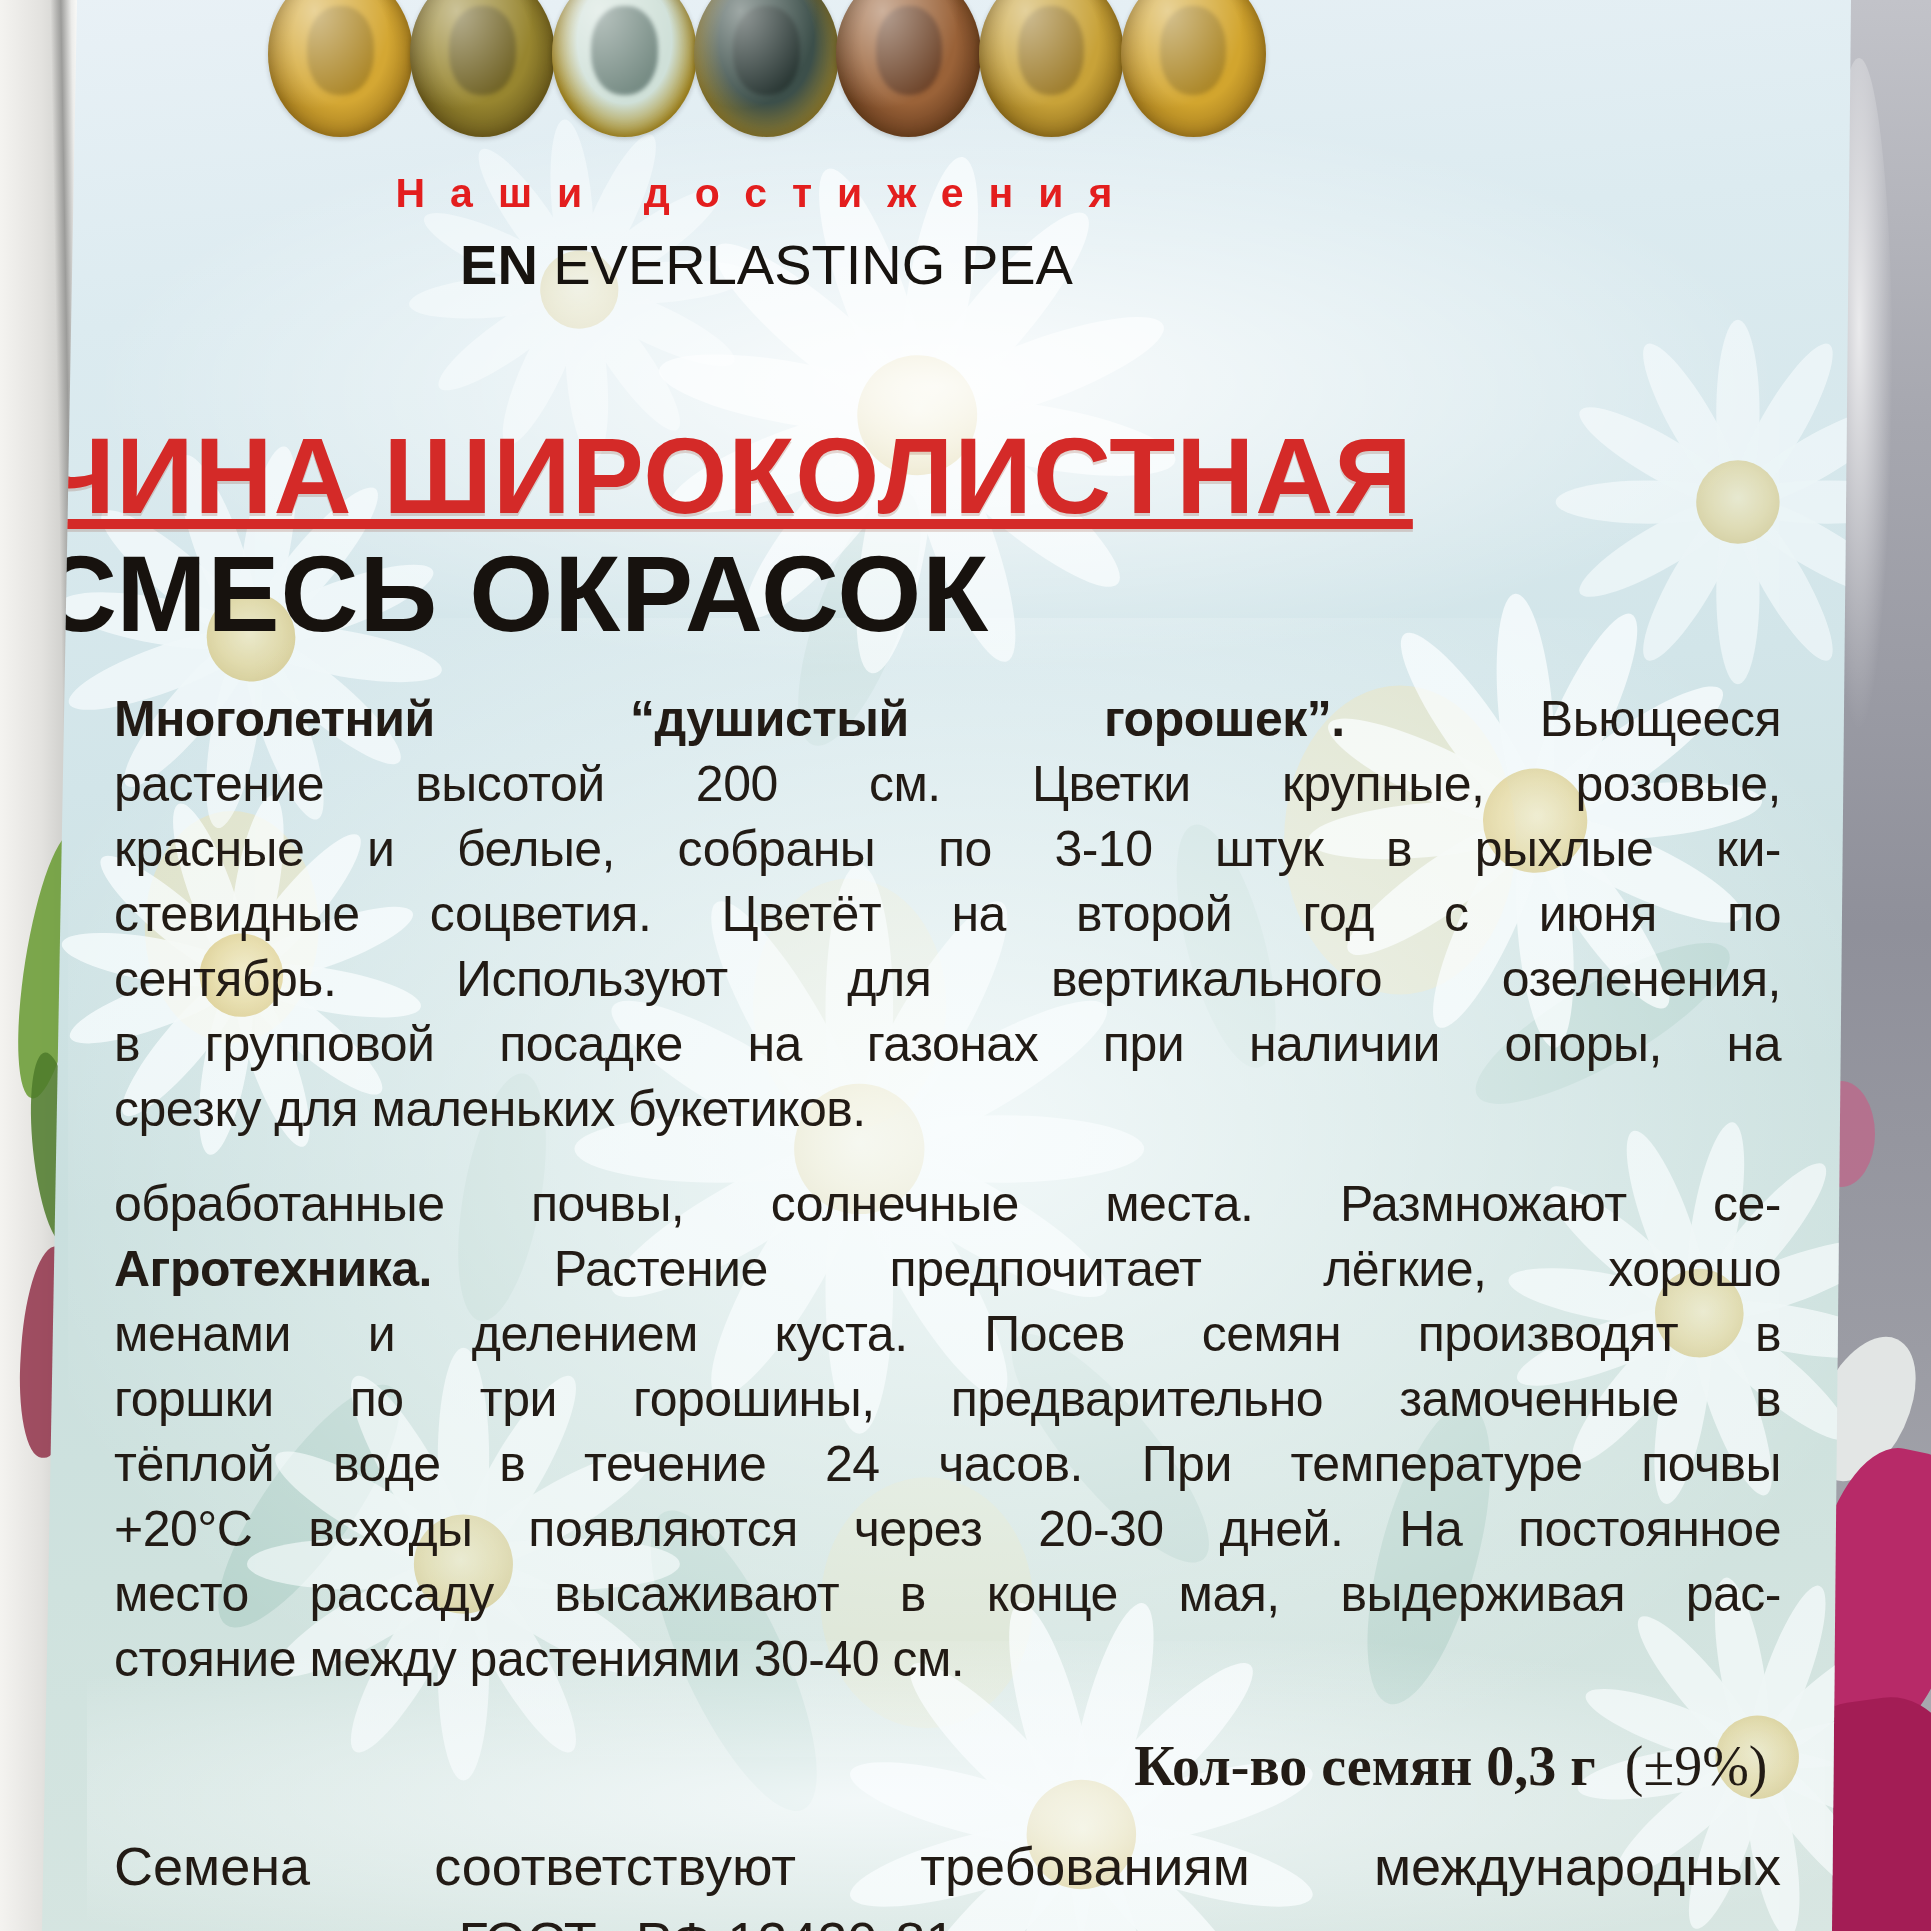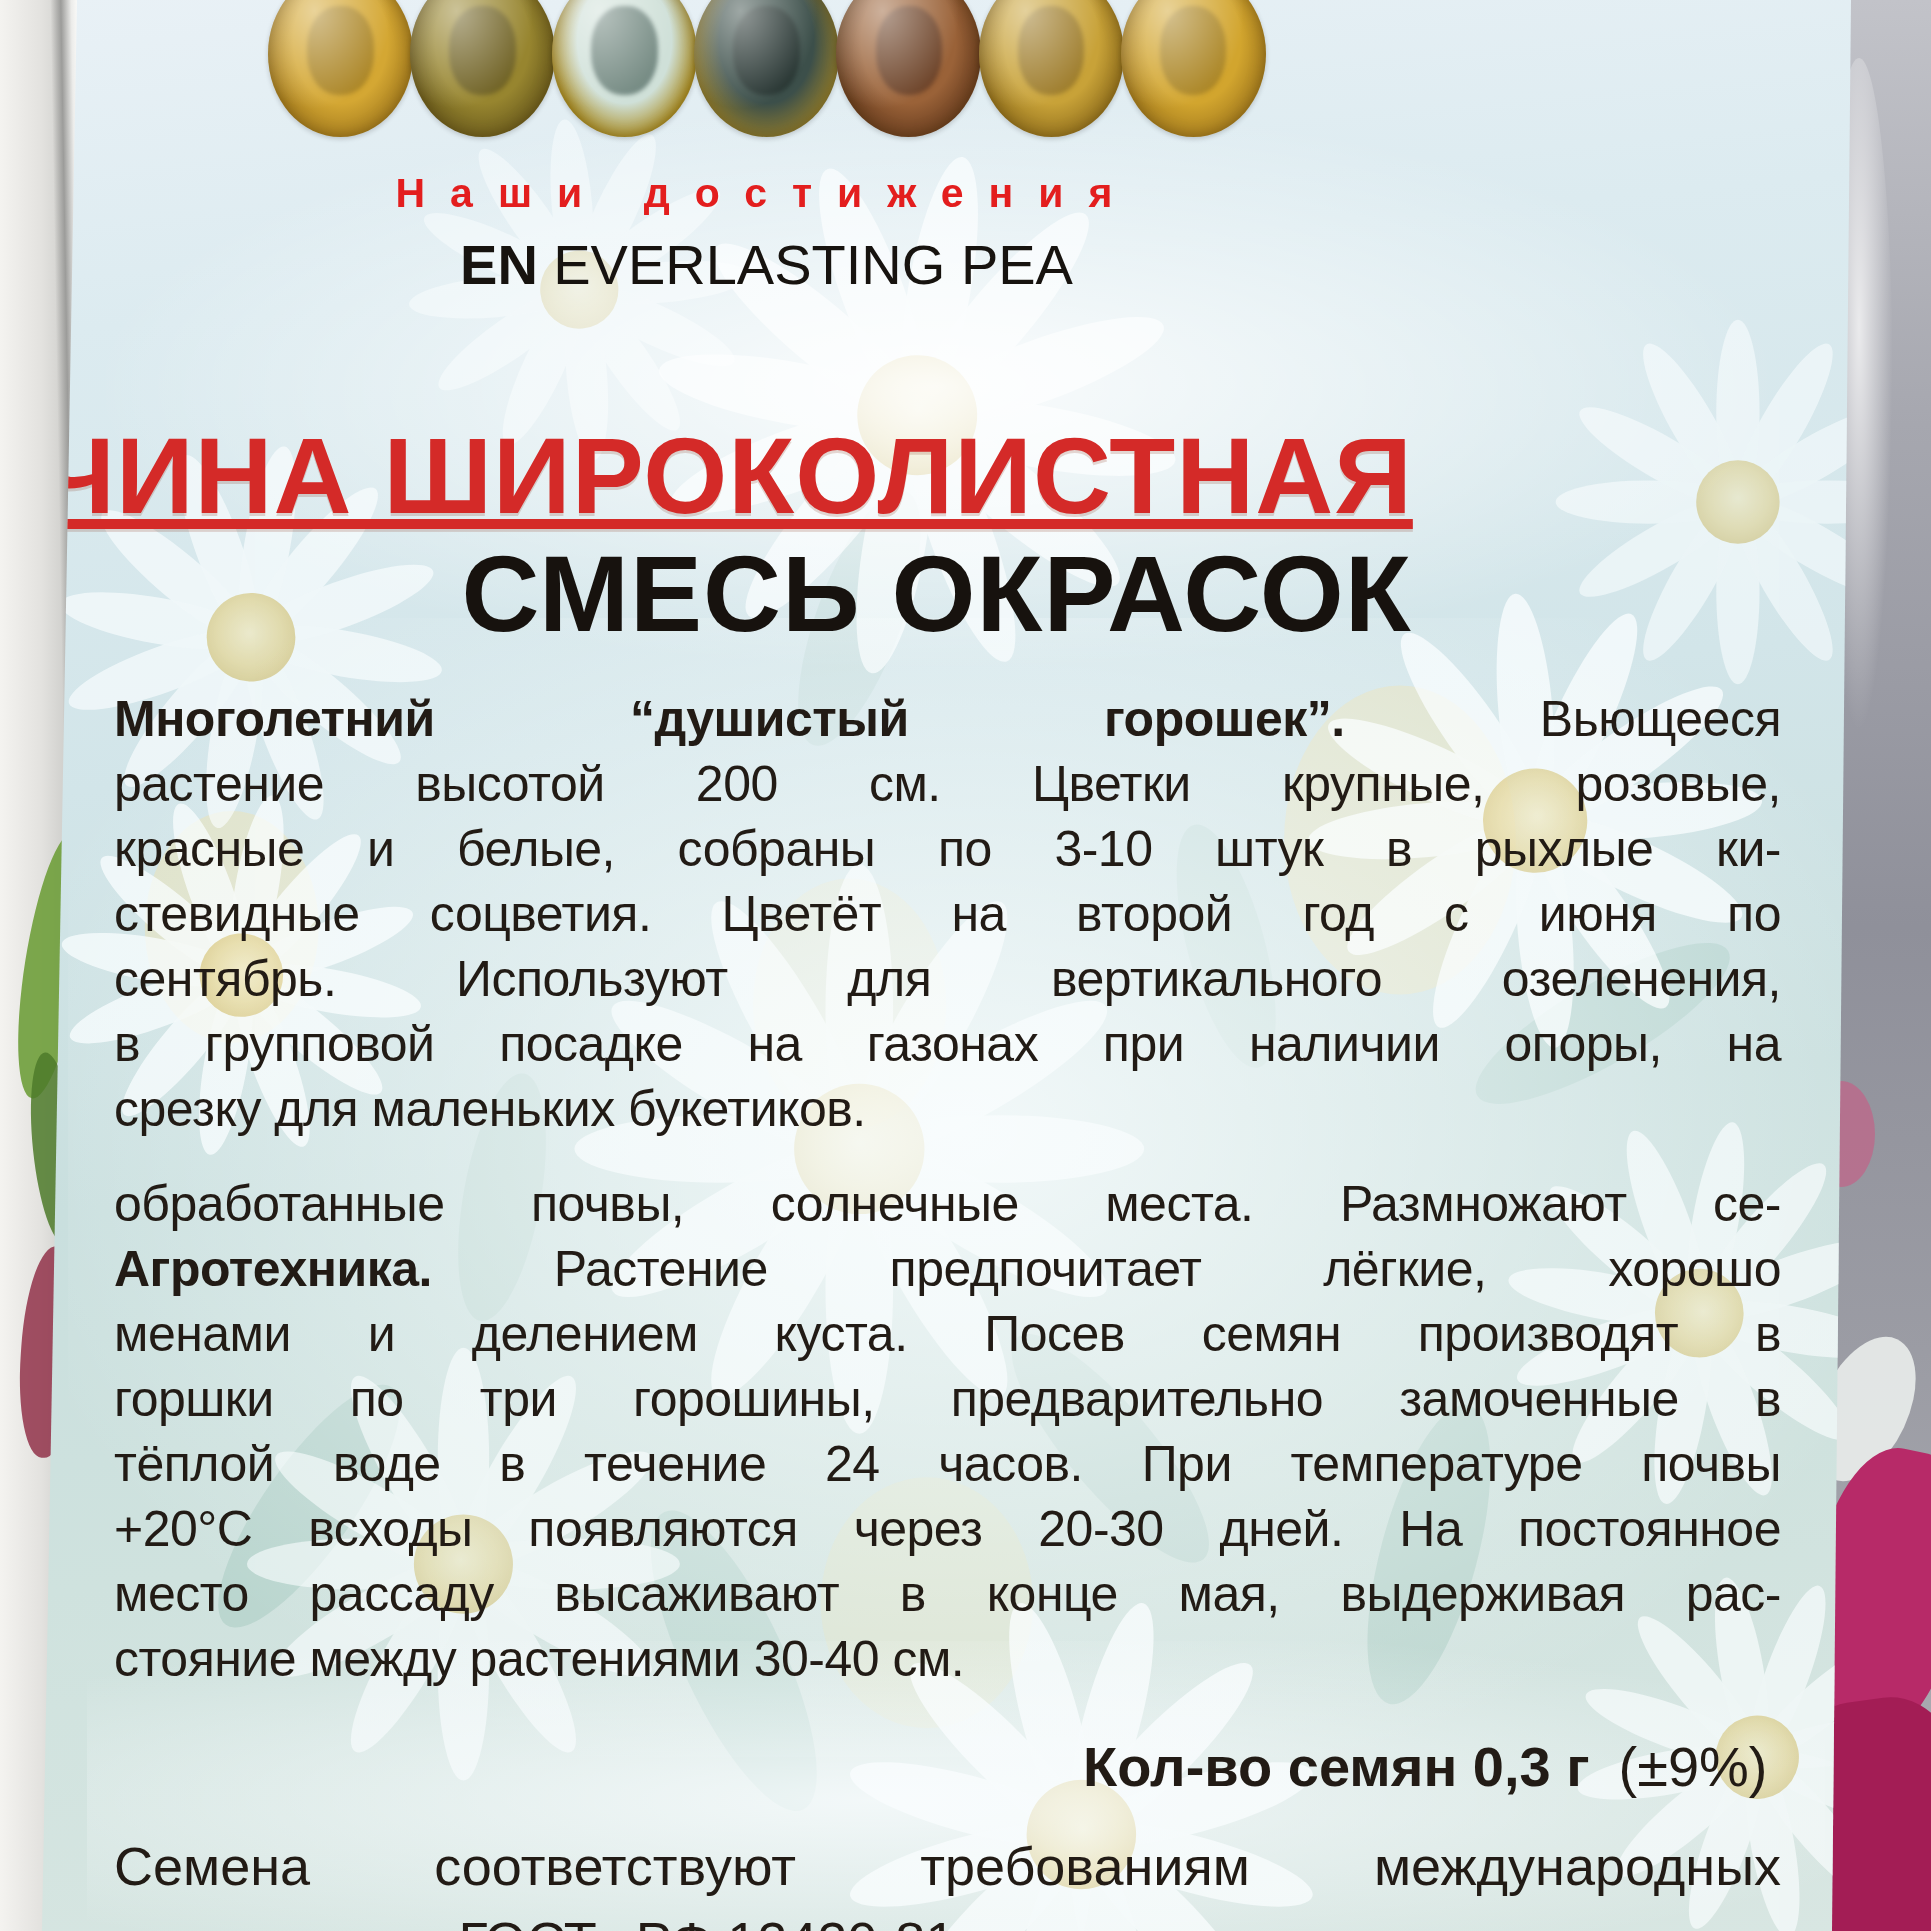--- a/index.html
+++ b/index.html
@@ -63,33 +63,33 @@
   
   .top-center{position:absolute;left:0;width:1533px;text-align:center;}
   #caption{top:170px;font-size:41px;font-weight:bold;color:var(--caption-red);letter-spacing:25px;}
   #en-line{top:232px;font-size:56px;color:#17130f;}
   #la-line{top:307px;font-size:56px;color:#17130f;}
   #en-line b,#la-line b{margin-right:15.4px;margin-top:25px;}
 
   #plant-title{position:absolute;left:39px;right:97px;top:413px;
     font-size:108px;font-weight:bold;color:var(--title-red);letter-spacing:1px;
     text-shadow:0 2.9px 0 rgba(130,40,10,.18);text-decoration:underline;}
-  #plant-subtitle{position:absolute;left:39px;right:97px;top:531px;text-align:center;
+  #plant-subtitle{position:absolute;left:39px;right:97px;top:531px;text-align:left;
     font-size:108px;font-weight:bold;color:#17120e;letter-spacing:1px;}
 
   .para{position:absolute;left:114px;width:1667px;font-size:50px;line-height:65px;
     color:var(--body-text);letter-spacing:-0.5px;}
   #para-desc{top:687px;}
   #para-agro{top:1172px;}
   .line{text-align:justify;text-align-last:justify;white-space:nowrap0;}
   .line.last{text-align-last:left;}
   .line b{font-weight:bold;}
 
   #seed-count{position:absolute;left:114px;width:1667px;top:1734px;text-align:right;
-    font-size:56px;color:var(--body-text);padding-right:13.5px;box-sizing:border-box;}
+    font-size:56px;color:var(--body-text);padding-right:13.5px;box-sizing:border-box;font-family:Liberation Serif, serif;}
   #seed-count .lbl{font-weight:bold;}
   #seed-count .tol{margin-left:29px;font-weight:400;}
 
   #gost-footer{position:absolute;left:114px;width:1667px;top:1829px;
     font-size:54px;line-height:75px;color:var(--body-text);}
   #gost-footer .line2{text-align:left;}
 </style>
 </head>
 <body>
 

